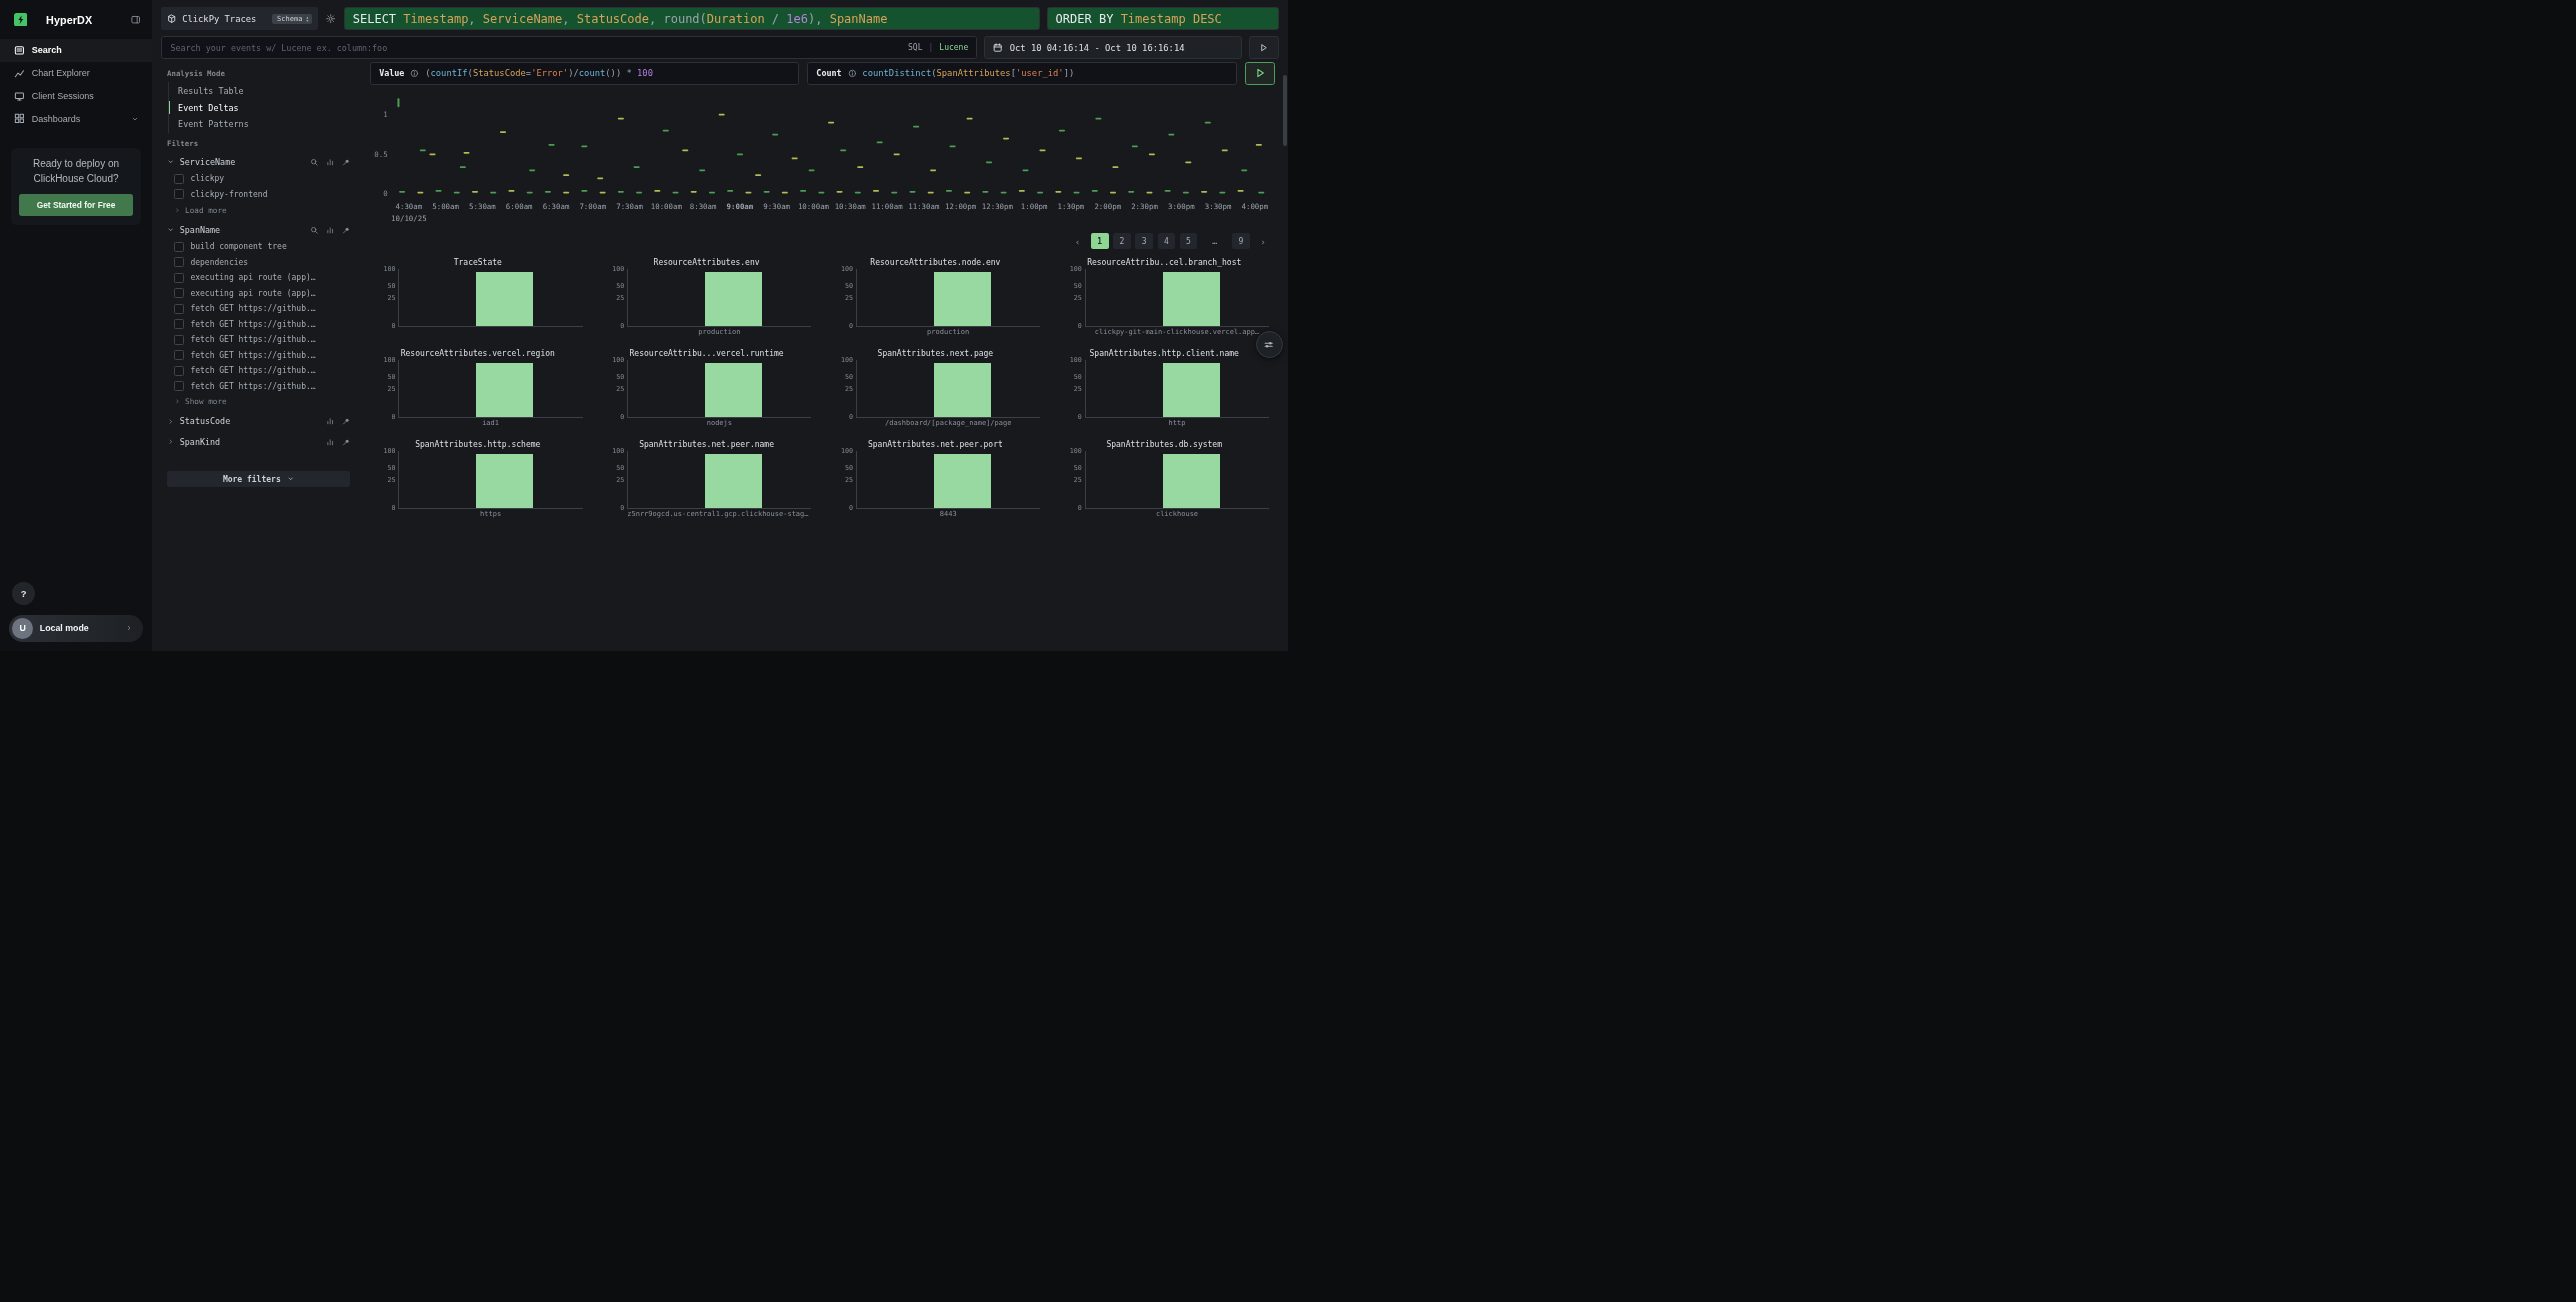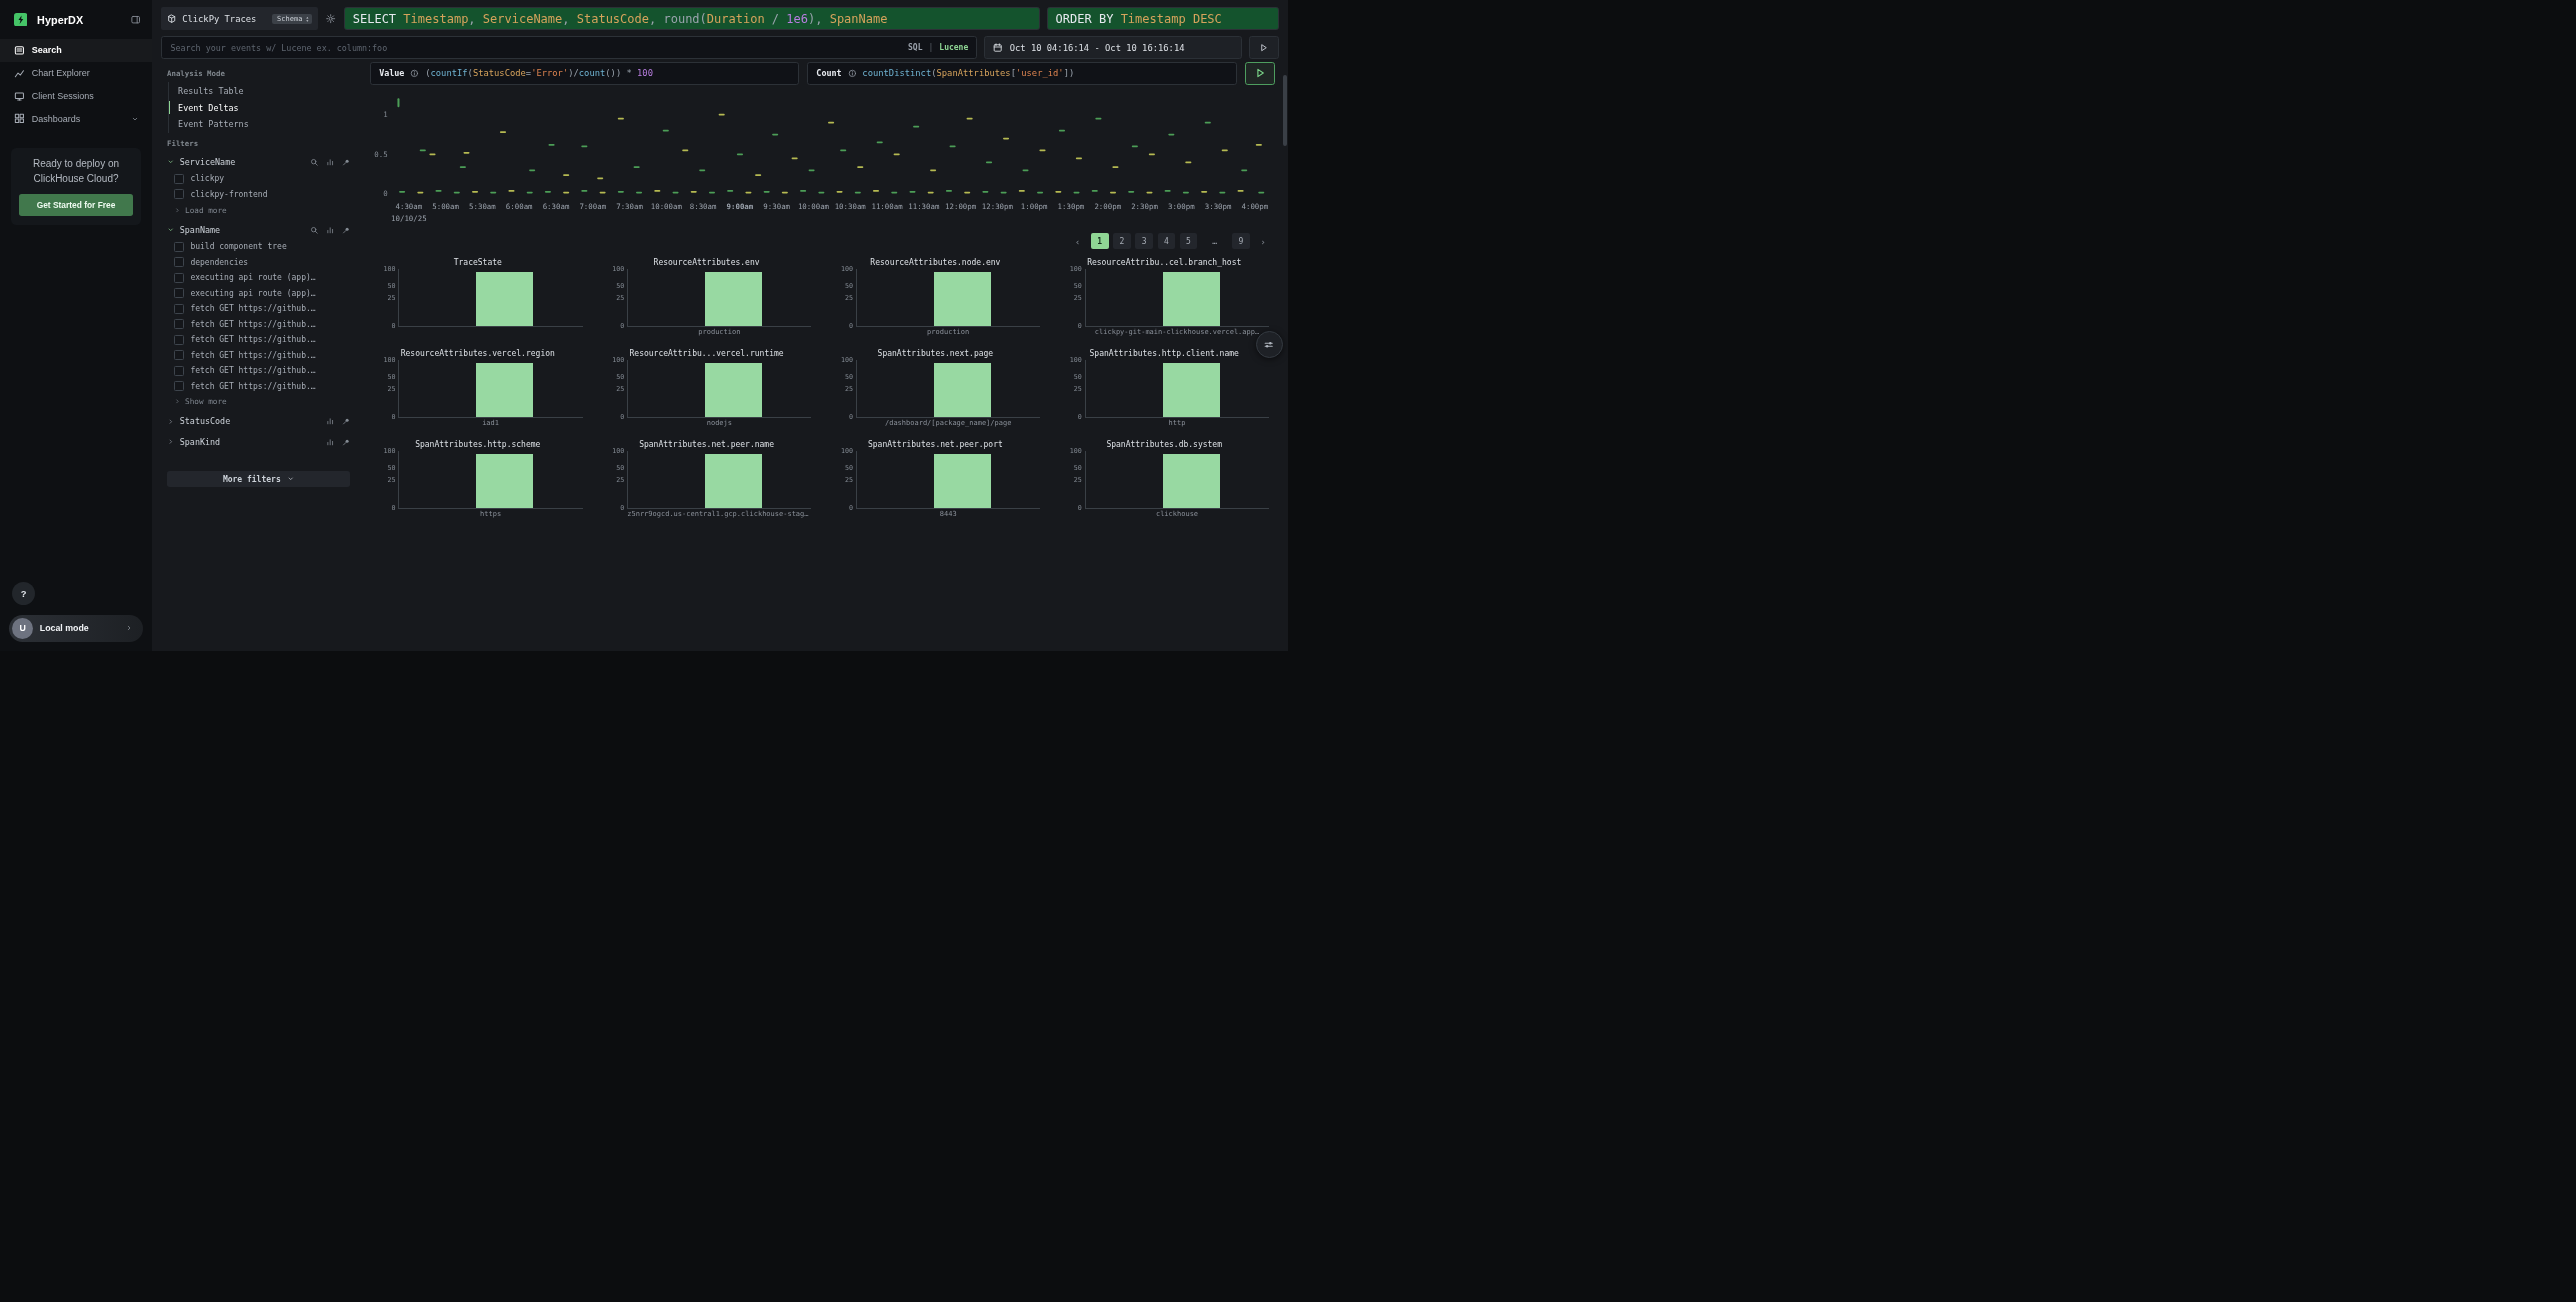--- a/index.html
+++ b/index.html
@@ -2,21 +2,21 @@
 <html style="font-size:10.8px"><head>
 <meta charset="utf-8">
 <style>
   html,body{margin:0;padding:0;background:#0c0d0f;}
   body{width:1288px;height:651px;overflow:hidden;font-family:"DejaVu Sans Mono",monospace;font-size:8.8px;color:#c6ccd4;}
   .app{position:relative;width:1288px;height:651px;display:flex;background:#17191d;overflow:hidden;}
 
   
   .sidebar{width:152px;flex:none;background:#0e1013;display:flex;flex-direction:column;font-family:"Liberation Sans",sans-serif;}
   .logo-row{height:39px;padding:0 12px 0 13.5px;display:flex;align-items:center;justify-content:space-between;}
-  .logo{display:flex;align-items:center;gap:10px;cursor:pointer;}
+  .logo{display:flex;align-items:center;gap:19px;cursor:pointer;}
   .logo-mark{width:13.5px;height:13.5px;display:flex;}
   .logo-text{color:#ffffff;font-weight:bold;font-size:10.8px;letter-spacing:0.1px;}
   .panel-toggle{color:#8b919a;display:flex;cursor:pointer;}
   .nav-item{display:flex;align-items:center;gap:7.4px;padding:6px 13.5px;color:#a7adb6;font-size:9px;cursor:pointer;}
   .nav-item.active{color:#ffffff;font-weight:bold;background:rgba(255,255,255,0.045);}
   .nav-ic{display:flex;color:inherit;}
   .nav-ic svg{width:10.8px;height:10.8px;}
   .nav-chev{margin-left:auto;display:flex;color:#8b919a;}
   .nav-chev svg{width:8px;height:8px;}
   .promo{margin:17.5px 10.8px 0;background:#14171b;border-radius:5.4px;padding:9.4px 8px;}
@@ -37,21 +37,21 @@
   .source-select{width:145px;flex:none;background:#23262c;border-radius:2px;display:flex;align-items:center;gap:5.4px;padding:0 6px;color:#dde1e6;cursor:pointer;}
   .source-name{white-space:nowrap;overflow:hidden;}
   .schema-chip{margin-left:auto;background:#3c4148;border-radius:2px;font-size:7px;color:#cdd2d9;padding:1.3px 2px 1.3px 4.7px;display:flex;align-items:center;gap:1.3px;cursor:pointer;}
   .schema-chip .ic svg{width:6.7px;height:6.7px;}
   .icon-btn{background:none;border:none;color:#8b919a;display:flex;align-items:center;padding:0 1.3px;cursor:pointer;}
   .code-box{background:#14532d;border:0.7px solid #2c3137;border-radius:2.7px;display:flex;align-items:center;padding:0 8px;font-size:12px;white-space:pre;overflow:hidden;cursor:text;}
   .grow{flex:1;min-width:0;}
   .orderby{width:214px;flex:none;}
   .search-box{background:#101217;border:0.7px solid #2c3137;border-radius:2.7px;display:flex;align-items:center;padding:0 8px;cursor:text;}
   .placeholder{color:#5e656f;font-size:8.4px;white-space:nowrap;overflow:hidden;}
-  .mode-toggle{margin-left:auto;display:flex;gap:6px;font-size:8px;align-items:center;font-weight:bold;}
+  .mode-toggle{margin-left:auto;display:flex;gap:6px;font-size:8px;align-items:center;}
   .mode-sql{color:#9aa1ab;cursor:pointer;}
   .mode-sep{color:#4a5058;}
   .mode-lucene{color:#8fd694;cursor:pointer;}
   .date-box{width:240px;flex:none;background:#1e2126;border:0.7px solid #2b3036;border-radius:2.7px;display:flex;align-items:center;gap:7.4px;padding:0 8px;color:#dde1e6;font-size:8.8px;cursor:pointer;white-space:nowrap;}
   .mini-run{width:30px;flex:none;background:#1e2126;border:0.7px solid #2b3036;border-radius:2.7px;color:#cdd2d9;display:flex;align-items:center;justify-content:center;cursor:pointer;}
 
   .bodyrow{flex:1;min-height:0;display:flex;}
 
   
   .filter-panel{width:183px;flex:none;padding:1.3px 10.8px 0 15px;overflow:hidden;}

